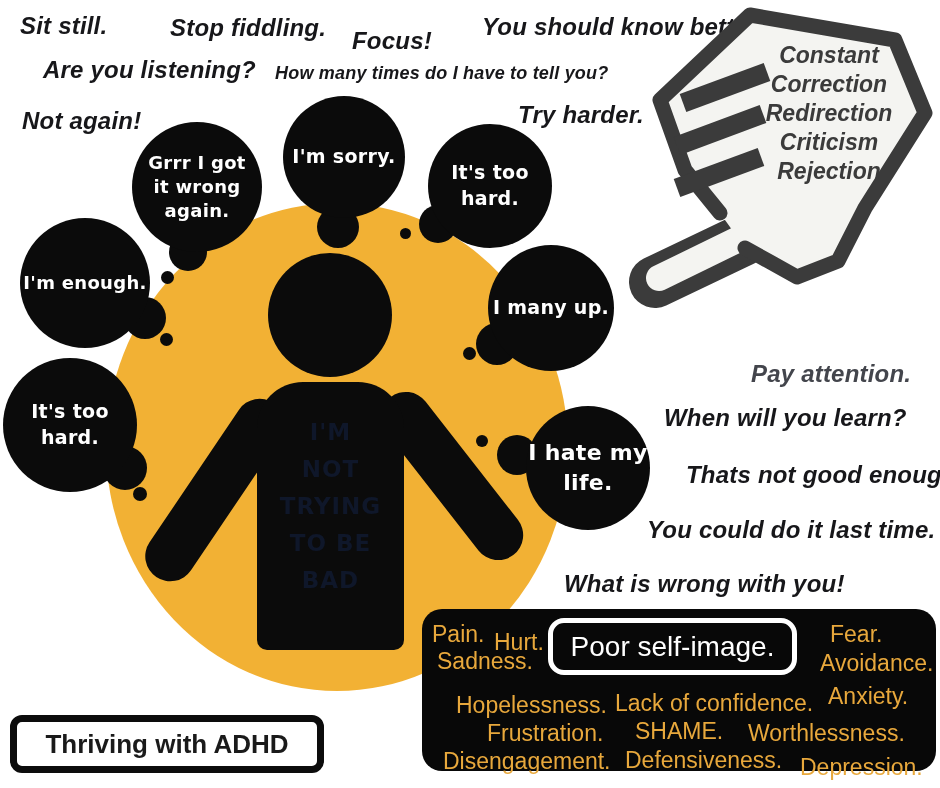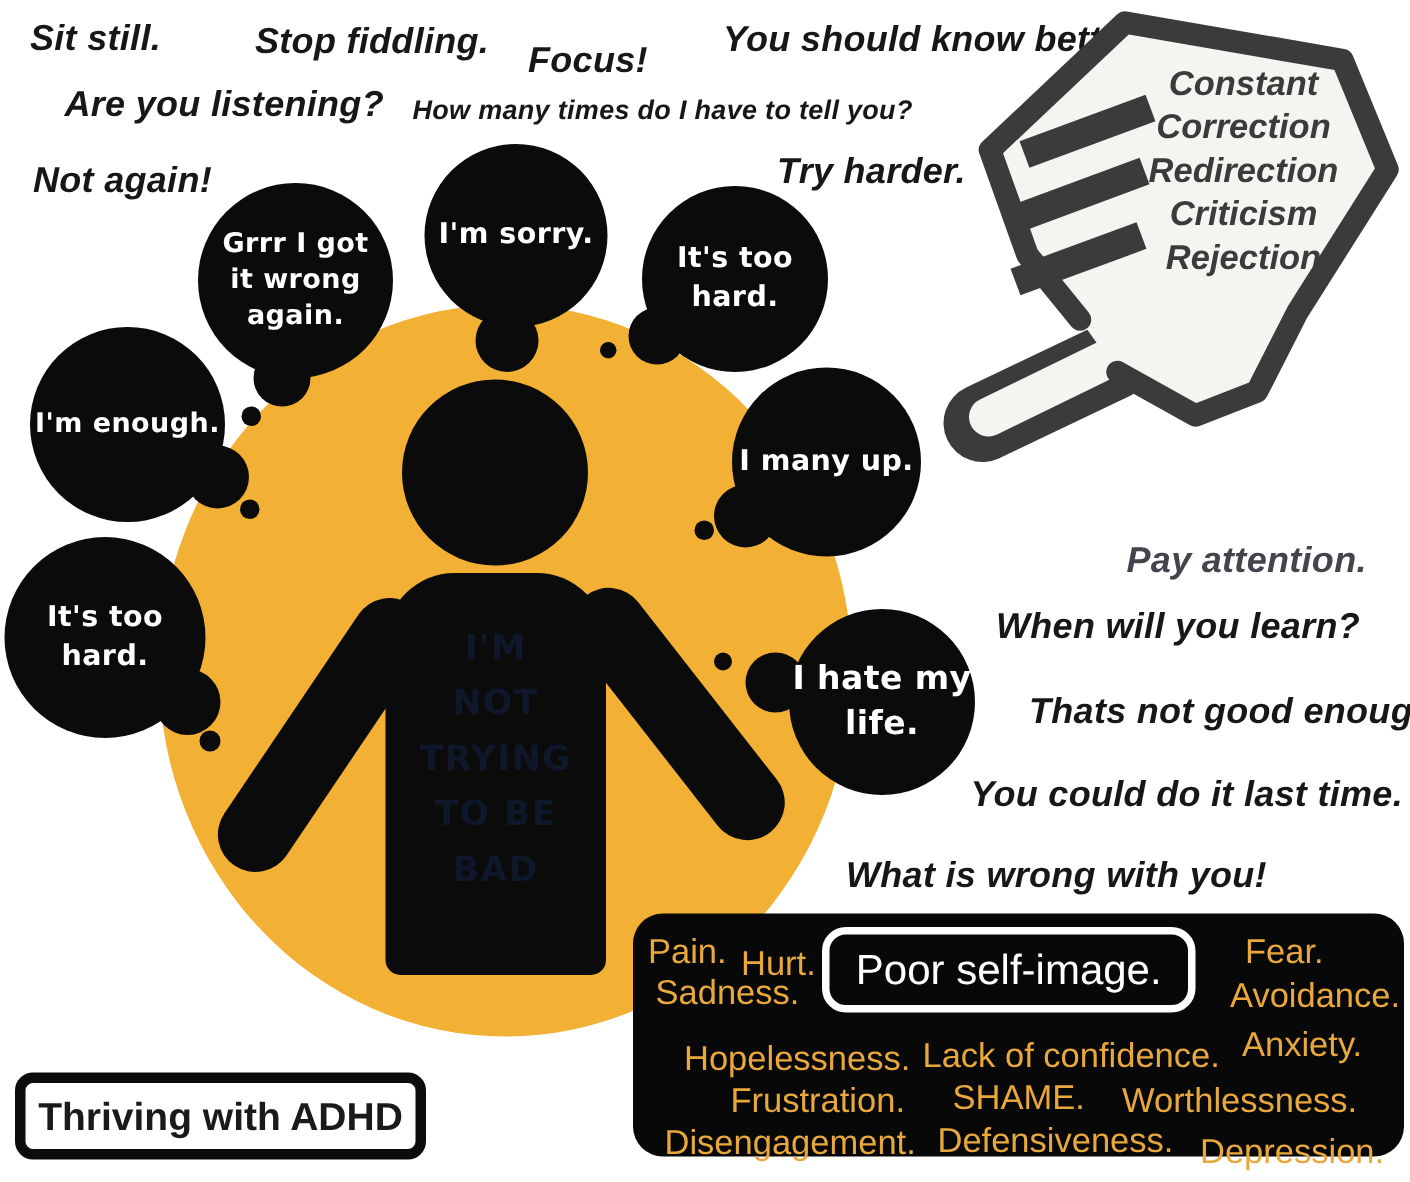--- a/index.html
+++ b/index.html
@@ -36,21 +36,21 @@
 
   
   .feelings{position:absolute;left:422px;top:609px;width:514px;height:162px;background:#080808;
             border-radius:20px;}
   .feel{position:absolute;color:#E8A83C;font-size:23px;white-space:nowrap;}
   .highlight{position:absolute;left:126px;top:9px;width:249px;height:57px;border:5px solid #ffffff;
              border-radius:16px;display:flex;align-items:center;justify-content:center;
              color:#ffffff;font-size:28px;box-sizing:border-box;}
 
   
-  .badge{position:absolute;left:10px;top:715px;width:274px;height:58px;background:#ffffff;
+  .badge{position:absolute;left:10px;top:715px;width:314px;height:58px;background:#ffffff;
          border:7px solid #0c0c0c;border-radius:12px;box-sizing:border-box;display:flex;
          align-items:center;justify-content:center;font-weight:700;font-size:26px;color:#1a1a1a;}
 
   .hand-svg{position:absolute;left:615px;top:0;}
 </style>
 </head>
 <body>
 
 <div id="canvas">
 

